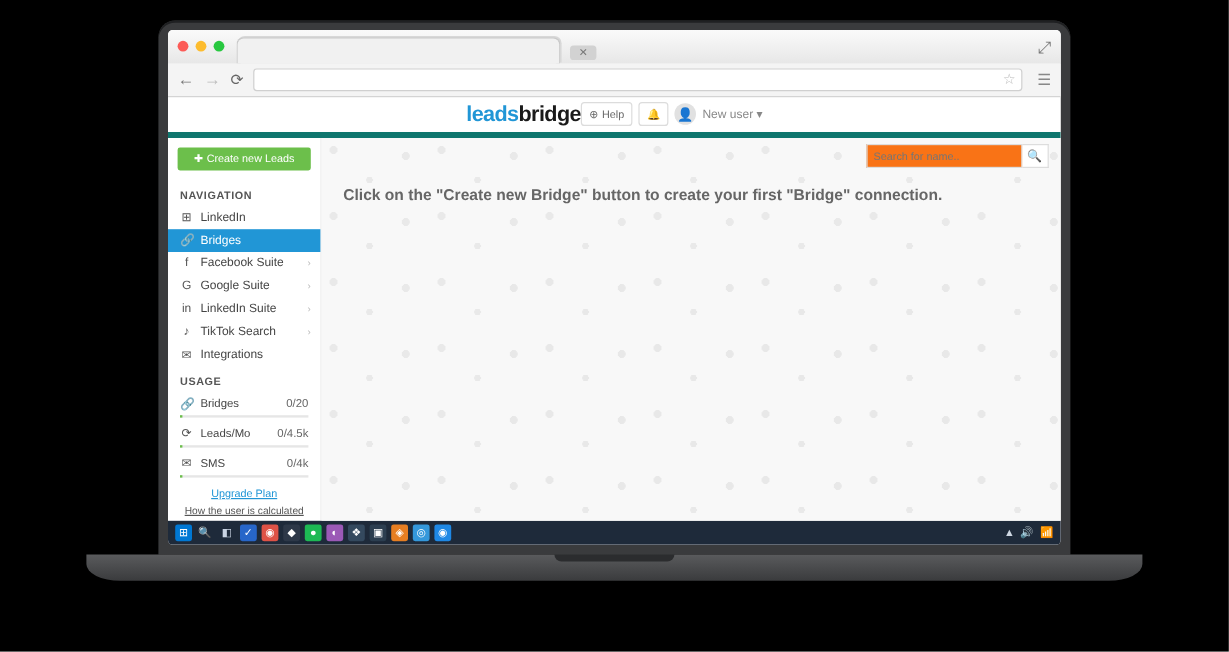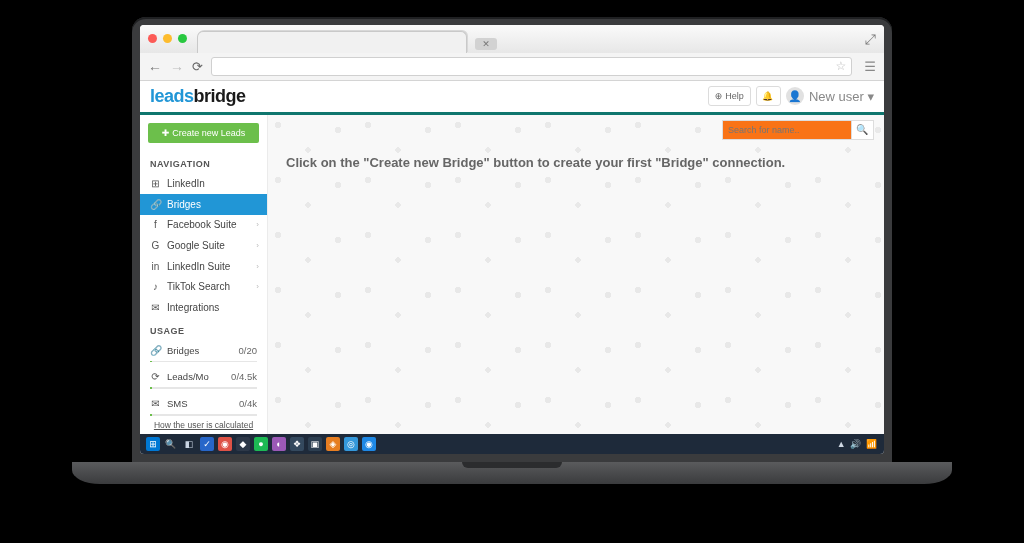--- a/index.html
+++ b/index.html
@@ -19,27 +19,27 @@
 .expand{position:absolute;right:8px;top:6px;color:#777;font-size:14px;cursor:pointer}
 .browser-nav{height:28px;background:#f4f4f4;border-bottom:1px solid #d4d4d4;display:flex;align-items:center;padding:0 8px;gap:8px}
 .nav-arrow{color:#777;font-size:14px;font-weight:bold}
 .nav-arrow.dim{color:#bcbcbc}
 .reload{color:#666;font-size:13px}
 .urlbar{flex:1;height:19px;background:#fff;border:1px solid #d0d0d0;border-radius:3px;display:flex;align-items:center;justify-content:flex-end;padding:0 5px}
 .star{color:#bcbcbc;font-size:12px}
 .hamb{color:#888;font-size:13px;margin-left:4px}
 
 .app{flex:1;display:flex;flex-direction:column;font-size:11px;color:#333;overflow:hidden}
-.app-header{height:34px;border-bottom:3px solid #0f766e;display:flex;align-items:center;padding:0 10px;justify-content:space-between}
+.app-header{height:34px;border-bottom:5px solid #0f766e;display:flex;align-items:center;padding:0 10px;justify-content:center}
 .brand{font-size:18px;font-weight:900;letter-spacing:-.5px}
 .brand .l1{color:#2196d6}.brand .l2{color:#1a1a1a}
 .header-right{display:flex;align-items:center;gap:5px}
 .hbtn{border:1px solid #dcdcdc;border-radius:3px;height:20px;padding:0 6px;display:flex;align-items:center;gap:3px;font-size:9px;color:#666;cursor:pointer;background:#fff}
 .avatar{width:18px;height:18px;border-radius:50%;background:#e1e1e1;display:flex;align-items:center;justify-content:center;font-size:11px;color:#888}
-.user{font-size:13px;color:#888}
+.user{font-size:10px;color:#888}
 
 .app-body{flex:1;display:flex;overflow:hidden}
 .sidebar{width:128px;border-right:1px solid #ebebeb;background:#fff;display:flex;flex-direction:column}
 .create-btn{margin:8px;height:22px;background:#6cbf4b;color:#fff;font-size:9px;display:flex;align-items:center;justify-content:center;gap:3px;border-radius:2px;cursor:pointer}
 .sec-title{font-size:9px;font-weight:bold;color:#555;padding:8px 10px 4px;letter-spacing:.5px}
 .nav-item{height:22px;display:flex;align-items:center;padding:0 10px;gap:6px;font-size:10px;color:#444;cursor:pointer;position:relative}
 .nav-item.active{background:#2196d6;color:#fff}
 .nav-item .chev{position:absolute;right:8px;color:#bbb;font-size:8px}
 .nav-icon{width:11px;font-size:10px;text-align:center;color:#555}
 .nav-item.active .nav-icon{color:#fff}
@@ -171,20 +171,21 @@
               </div>
             <div class="usage-row">
               <span class="nav-icon">✉</span>
               <span>SMS</span>
               <span class="usage-val">0/4k</span>
             </div>
             <div class="usage-bar">
                 <span></span>
               </div>
 
+            <div class="link">Upgrade Plan</div>
             <div class="sublink">How the user is calculated</div>
           </div>
 
           <div class="main">
             <div class="main-bg"></div>
             <div class="toolbar">
               <input class="search" placeholder="Search for name.." style="">
               <div class="search-btn">
                 <span>🔍</span>
               </div>

